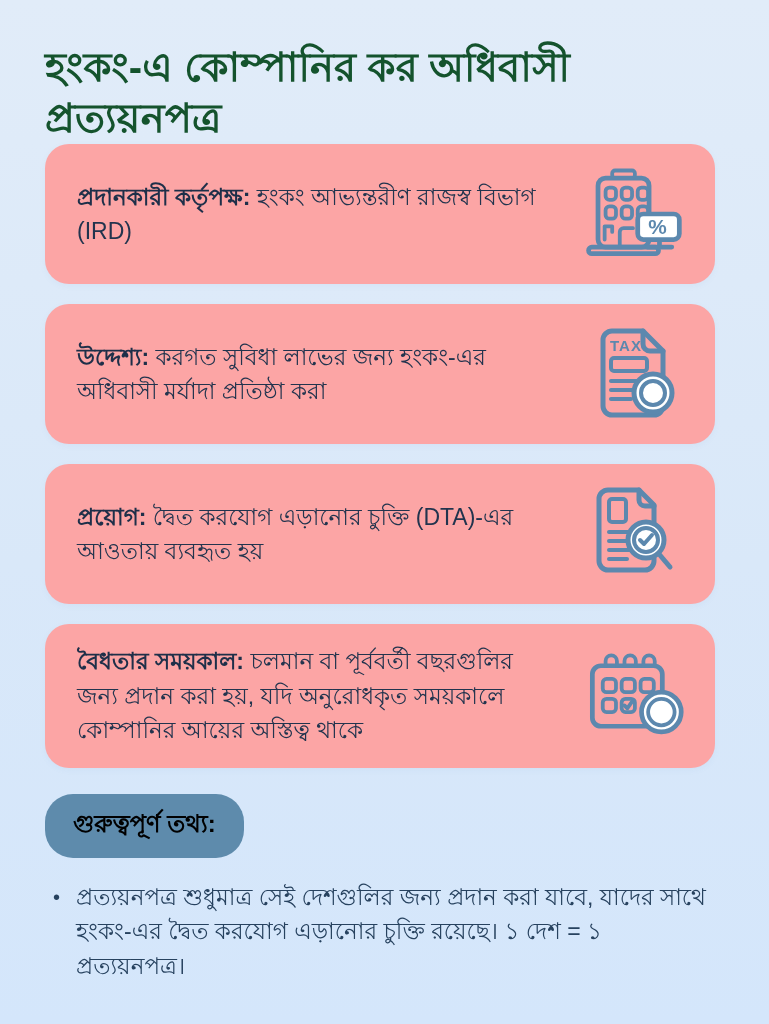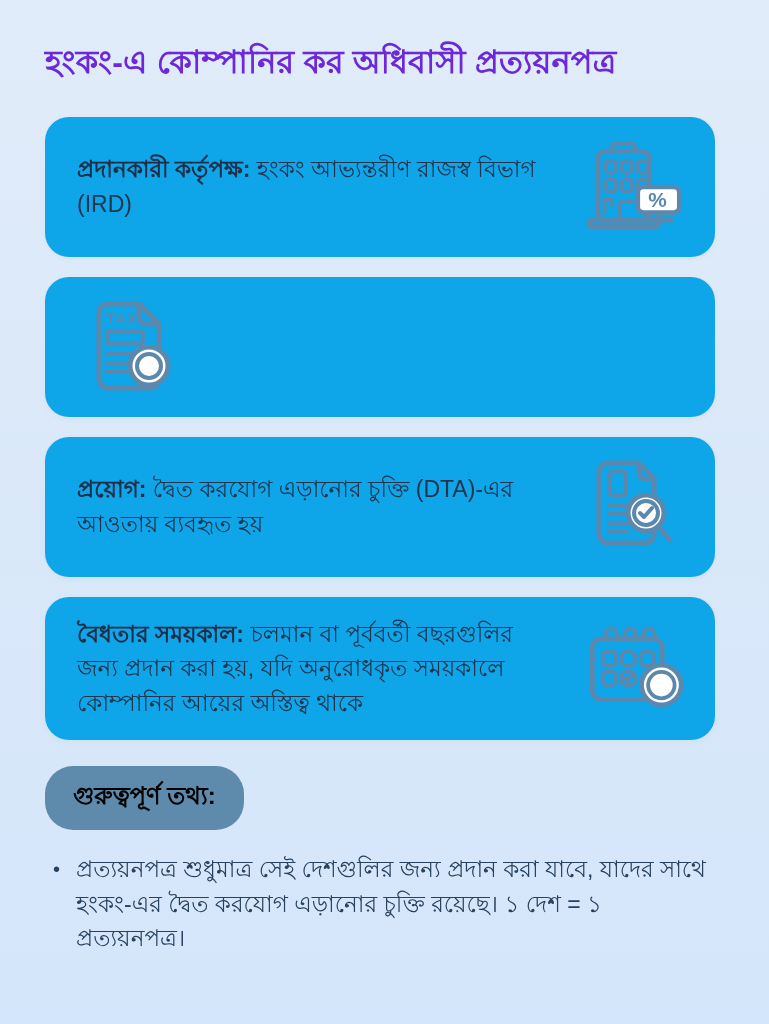--- a/index.html
+++ b/index.html
@@ -7,32 +7,31 @@
   body {
     height: 1024px;
     background: linear-gradient(180deg, #e1ecf9 0%, #d9e8f9 55%, #d4e6fb 100%);
     font-family: "Liberation Sans", "DejaVu Sans", sans-serif;
     color: #243a55;
     overflow: hidden;
   }
   .page { padding: 42px 54px 0 45px; }
 
   .title {
-    font-size: 32px;
+    font-size: 40px;
     line-height: 1.28;
     font-weight: 700;
-    color: #6d28d9;
+    color: #14532d;
     max-width: 640px;
-    margin-bottom: 34px;
     letter-spacing: 0.2px;
   }
 
   .cards { display: flex; flex-direction: column; gap: 20px; }
   .card {
-    background: #0ea5e9;
+    background: #fca5a5;
     border-radius: 24px;
     padding: 20px 30px 20px 32px;
     display: flex;
     align-items: center;
     gap: 22px;
     box-shadow: 0 2px 6px rgba(96, 138, 180, 0.06);
   }
   .card:nth-child(1) { min-height: 110px; }
   .card:nth-child(2) { min-height: 122px; }
   .card:nth-child(3) { min-height: 122px; }
@@ -114,20 +113,21 @@
           <path class="ic-thin" d="M41 85 v-16 a4 4 0 0 1 4 -4 h10"></path>
           <line class="ic" x1="83" y1="75" x2="83" y2="84"></line>
           <line class="ic" x1="70" y1="85" x2="96" y2="85"></line>
           <rect class="ic ic-fillwhite" x="60" y="50" width="44" height="27" rx="6"></rect>
           <text class="ic-text" x="71" y="71" font-size="22">%</text>
         </svg>
       </span>
     </div>
 
     <div class="card">
+      <p class="card-text"><b>উদ্দেশ্য:</b><span> করগত সুবিধা লাভের জন্য হংকং-এর অধিবাসী মর্যাদা প্রতিষ্ঠা করা</span></p>
       <span class="card-icon">
         <svg viewBox="0 0 100 100" aria-hidden="true">
           <path class="ic" d="M60 7 H29 a9 9 0 0 0 -9 9 v66 a9 9 0 0 0 9 9 h42 a9 9 0 0 0 9 -9 V27 Z"></path>
           <path class="ic" d="M60 7 v13 a7 7 0 0 0 7 7 h13"></path>
           <text class="ic-text" x="27" y="27" font-size="15" letter-spacing="1">TAX</text>
           <rect class="ic-thin" x="28" y="34" width="36" height="13" rx="3"></rect>
           <line class="ic-thin" x1="28" y1="57" x2="60" y2="57"></line>
           <line class="ic-thin" x1="28" y1="66" x2="60" y2="66"></line>
           <line class="ic-thin" x1="28" y1="75" x2="48" y2="75"></line>
           <circle class="ic ic-fillwhite" cx="70" cy="69" r="19"></circle>

